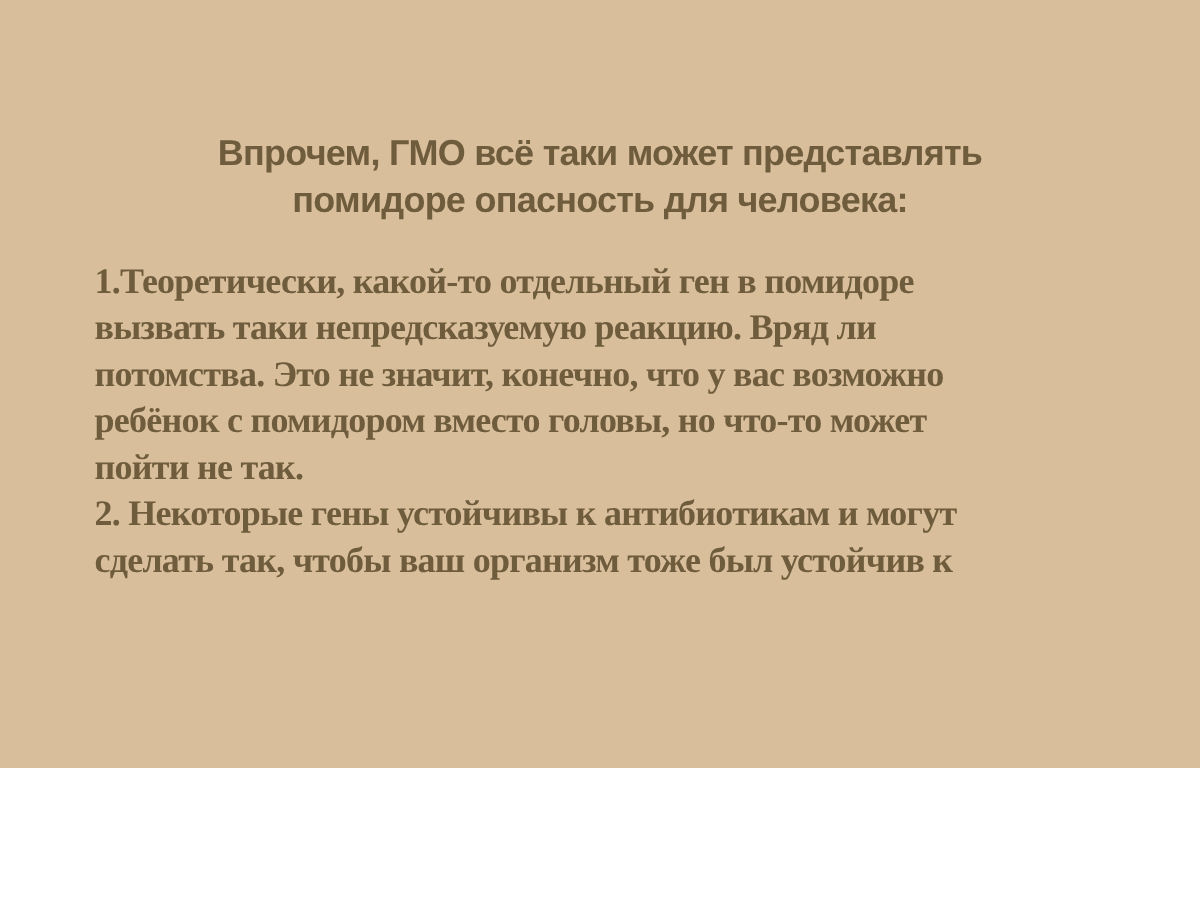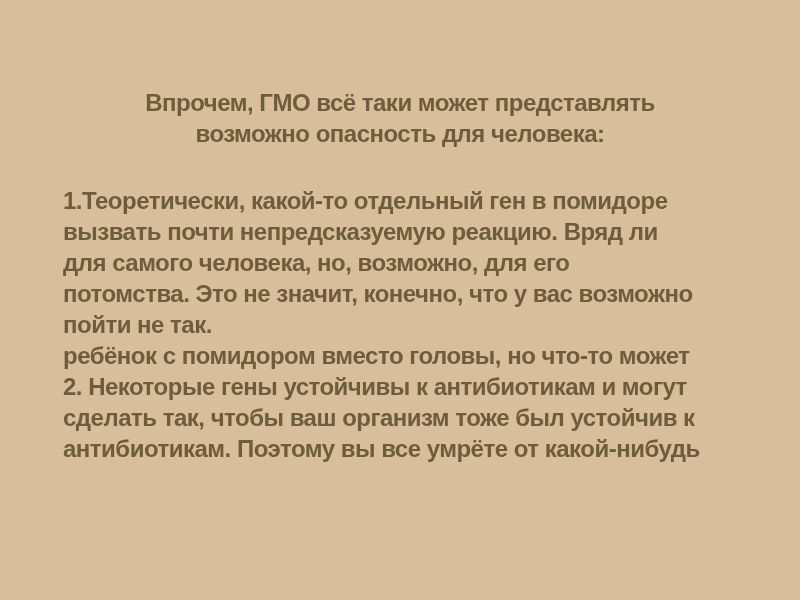--- a/index.html
+++ b/index.html
@@ -6,63 +6,62 @@
     --bg: #D8BE9B;
     --fg: #6E5C3C;
   }
   html, body {
     margin: 0;
     padding: 0;
   }
   .slide {
     position: relative;
     width: 800px;
-    height: 600px;
+    height: 512px;
     background: var(--bg);
     overflow: hidden;
     font-family: "Liberation Sans", sans-serif;
     font-weight: bold;
     color: var(--fg);
   }
   .slide-title {
     position: absolute;
     top: 87px;
     left: 0;
     width: 800px;
     text-align: center;
     font-size: 24px;
     line-height: 31px;
     letter-spacing: -0.5px;
   }
   .slide-body {
     position: absolute;
-    top: 185px;
+    top: 173px;
     left: 63px;
     width: 710px;
     text-align: left;
     font-size: 24px;
     line-height: 31px;
     letter-spacing: -0.5px;
+    font-family: Liberation Serif, serif;
   }
   .line {
     white-space: nowrap;
   }
 </style>
 </head>
 <body>
 
 <div class="slide">
   <div class="slide-title">
       <div class="line">Впрочем, ГМО всё таки может представлять</div>
-      <div class="line">возможно опасность для человека:</div>
+      <div class="line">помидоре опасность для человека:</div>
     </div>
   <div class="slide-body">
       <div class="line">1.Теоретически, какой-то отдельный ген в помидоре</div>
-      <div class="line">вызвать почти непредсказуемую реакцию. Вряд ли</div>
-      <div class="line">для самого человека, но, возможно, для его</div>
+      <div class="line">вызвать таки непредсказуемую реакцию. Вряд ли</div>
       <div class="line">потомства. Это не значит, конечно, что у вас возможно</div>
+      <div class="line">ребёнок с помидором вместо головы, но что-то может</div>
       <div class="line">пойти не так.</div>
-      <div class="line">ребёнок с помидором вместо головы, но что-то может</div>
       <div class="line">2. Некоторые гены устойчивы к антибиотикам и могут</div>
       <div class="line">сделать так, чтобы ваш организм тоже был устойчив к</div>
-      <div class="line">антибиотикам. Поэтому вы все умрёте от какой-нибудь</div>
     </div>
 </div>
 
 </body></html>

